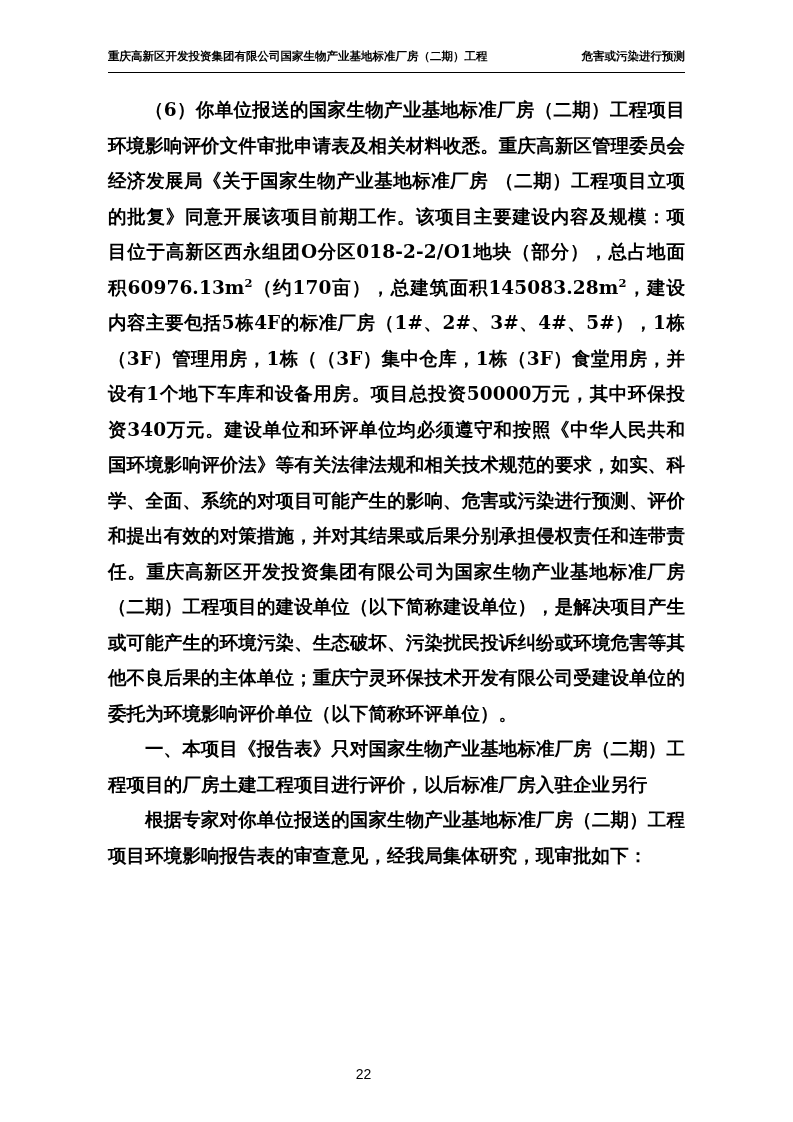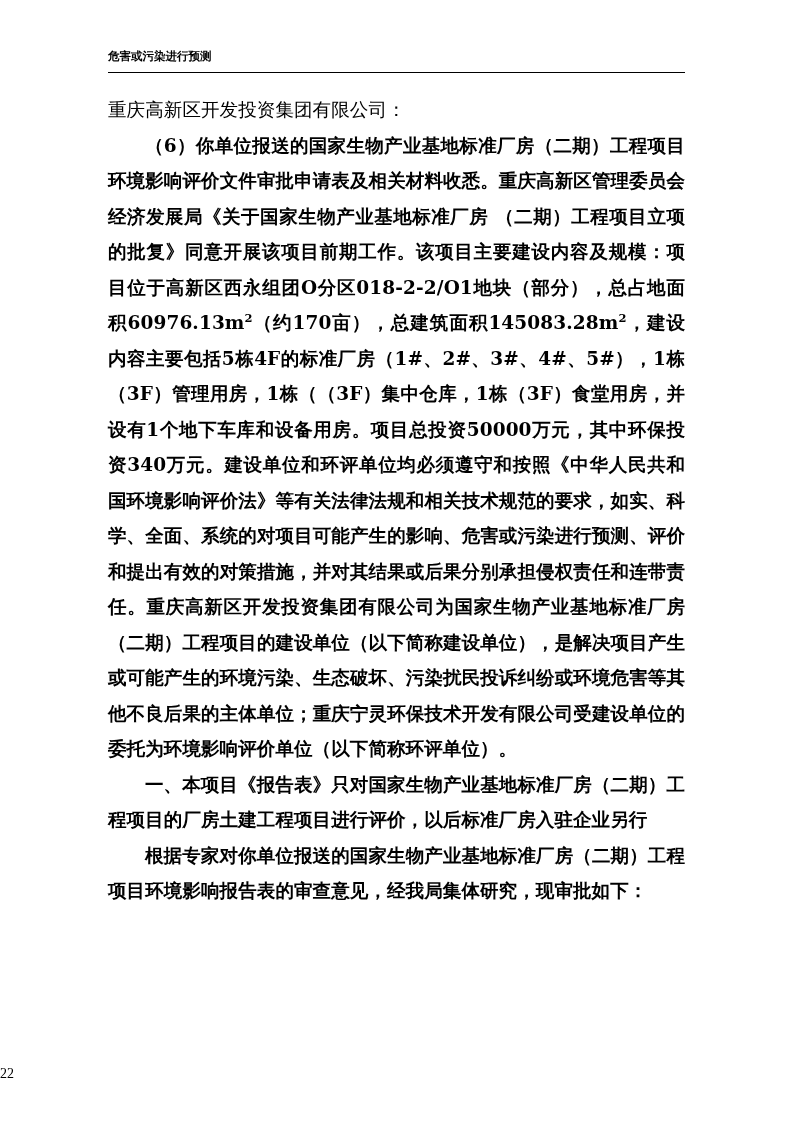--- a/index.html
+++ b/index.html
@@ -83,39 +83,39 @@
   sup {
     font-size: 0.62em;
     vertical-align: super;
     line-height: 0;
   }
   .page-number {
     position: absolute;
     left: 0;
     top: 1066px;
     width: 727px;
-    text-align: left;
+    text-align: center;
     font-size: 14px;
-    font-family: Liberation Serif, serif;
+    font-family: Liberation Sans, sans-serif;
   }
 </style>
 </head>
 <body>
 
 <div class="page">
 
   <div class="header">
+    <span class="header-left">重庆高新区开发投资集团有限公司国家生物产业基地标准厂房（二期）工程</span>
     <span class="header-right">危害或污染进行预测</span>
   </div>
   <div class="header-rule"></div>
 
   <div class="content">
 
 
-    <p class="body-text">重庆高新区开发投资集团有限公司：</p>
 
     <p class="body-text indent2"><span>（6）你单位报送的国家生物产业基地标准厂房（二期）工程项目环境影响评价文件审批申请表及相关材料收悉。重庆高新区管理委员会经济发展局《关于国家生物产业基地标准厂房 （二期）工程项目立项的批复》同意开展该项目前期工作。该项目主要建设内容及规模：项 目位于高新区西永组团O分区018-2-2/O1地块（部分），总占地面积60976.13m</span><sup>2</sup><span>（约170亩），总建筑面积145083.28m</span><sup>2</sup><span>，建设内容主要包括5栋4F的标准厂房（1#、2#、3#、4#、5#），1栋（3F）管理用房，1栋（（3F）集中仓库，1栋（3F）食堂用房，并设有1个地下车库和设备用房。项目总投资50000万元，其中环保投资340万元。建设单位和环评单位均必须遵守和按照《中华人民共和国环境影响评价法》等有关法律法规和相关技术规范的要求，如实、科学、全面、系统的对项目可能产生的影响、危害或污染进行预测、评价和提出有效的对策措施，并对其结果或后果分别承担侵权责任和连带责任。重庆高新区开发投资集团有限公司为国家生物产业基地标准厂房（二期）工程项目的建设单位（以下简称建设单位），是解决项目产生或可能产生的环境污染、生态破坏、污染扰民投诉纠纷或环境危害等其他不良后果的主体单位；重庆宁灵环保技术开发有限公司受建设单位的委托为环境影响评价单位（以下简称环评单位）。</span></p>
 
     <p class="body-text indent2">一、本项目《报告表》只对国家生物产业基地标准厂房（二期）工程项目的厂房土建工程项目进行评价，以后标准厂房入驻企业另行</p>
 
     <p class="body-text indent2">根据专家对你单位报送的国家生物产业基地标准厂房（二期）工程项目环境影响报告表的审查意见，经我局集体研究，现审批如下：</p>
 
   </div>
 
   <div class="page-number">22</div>

